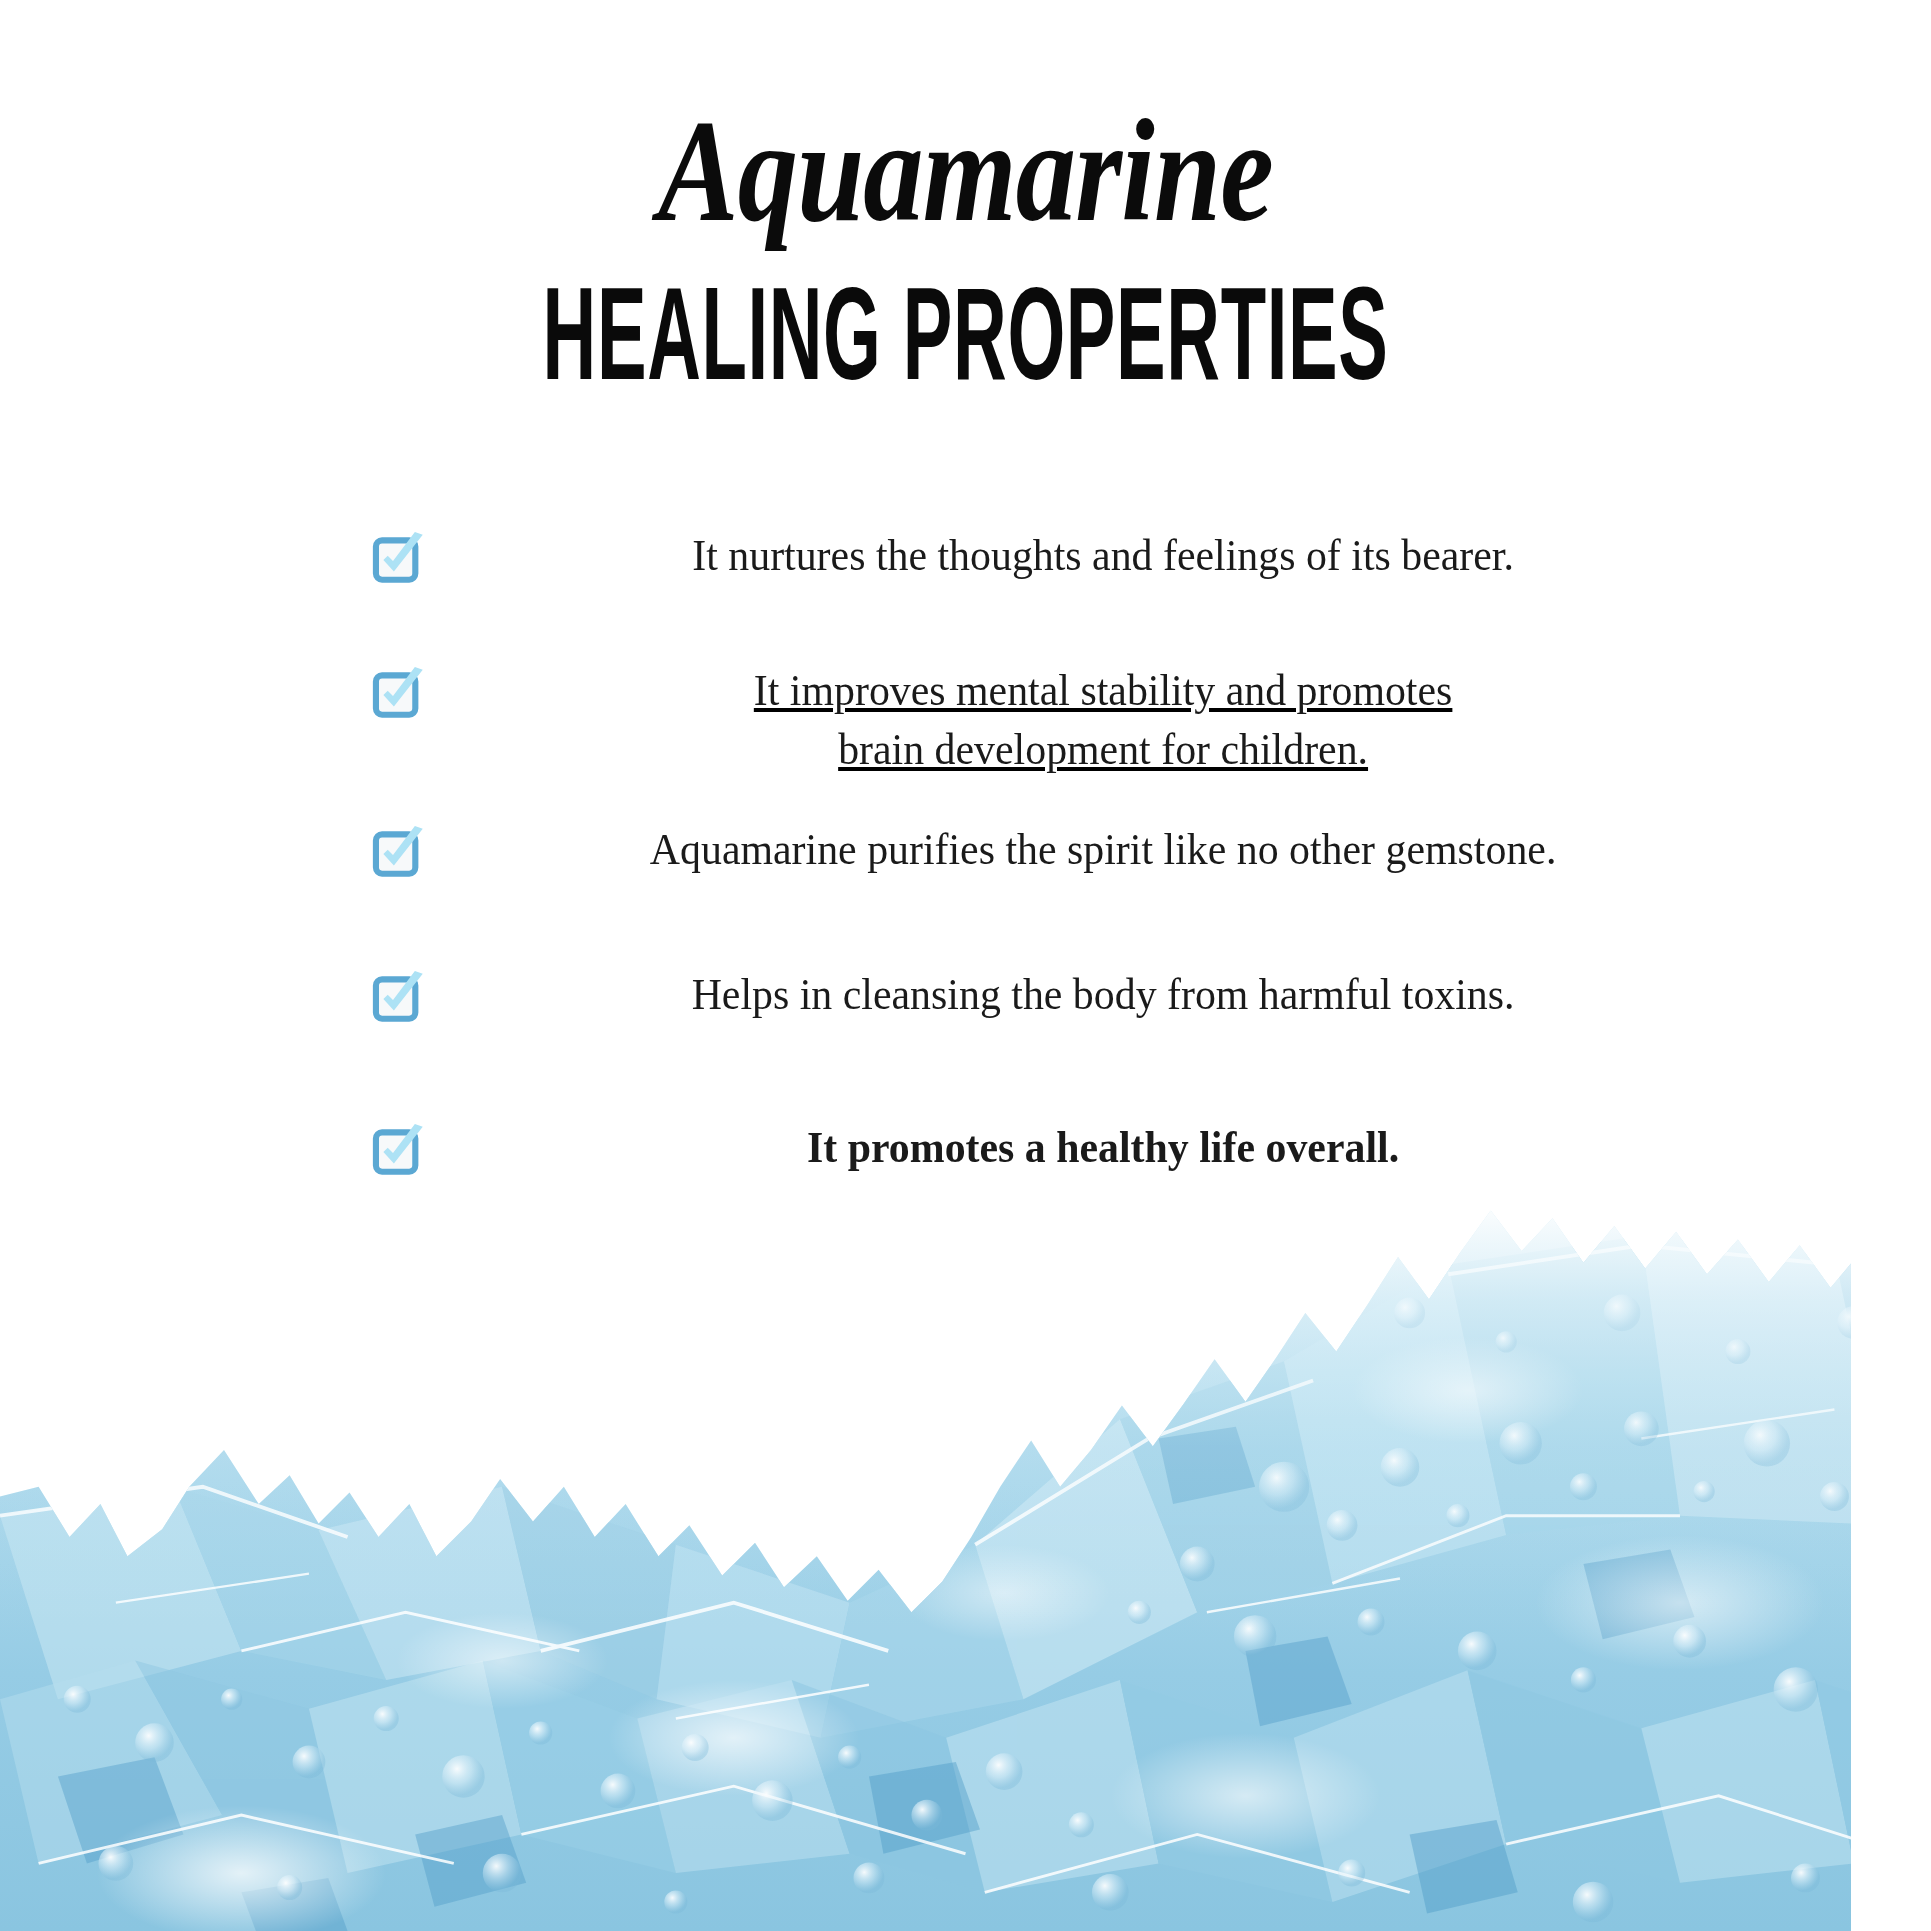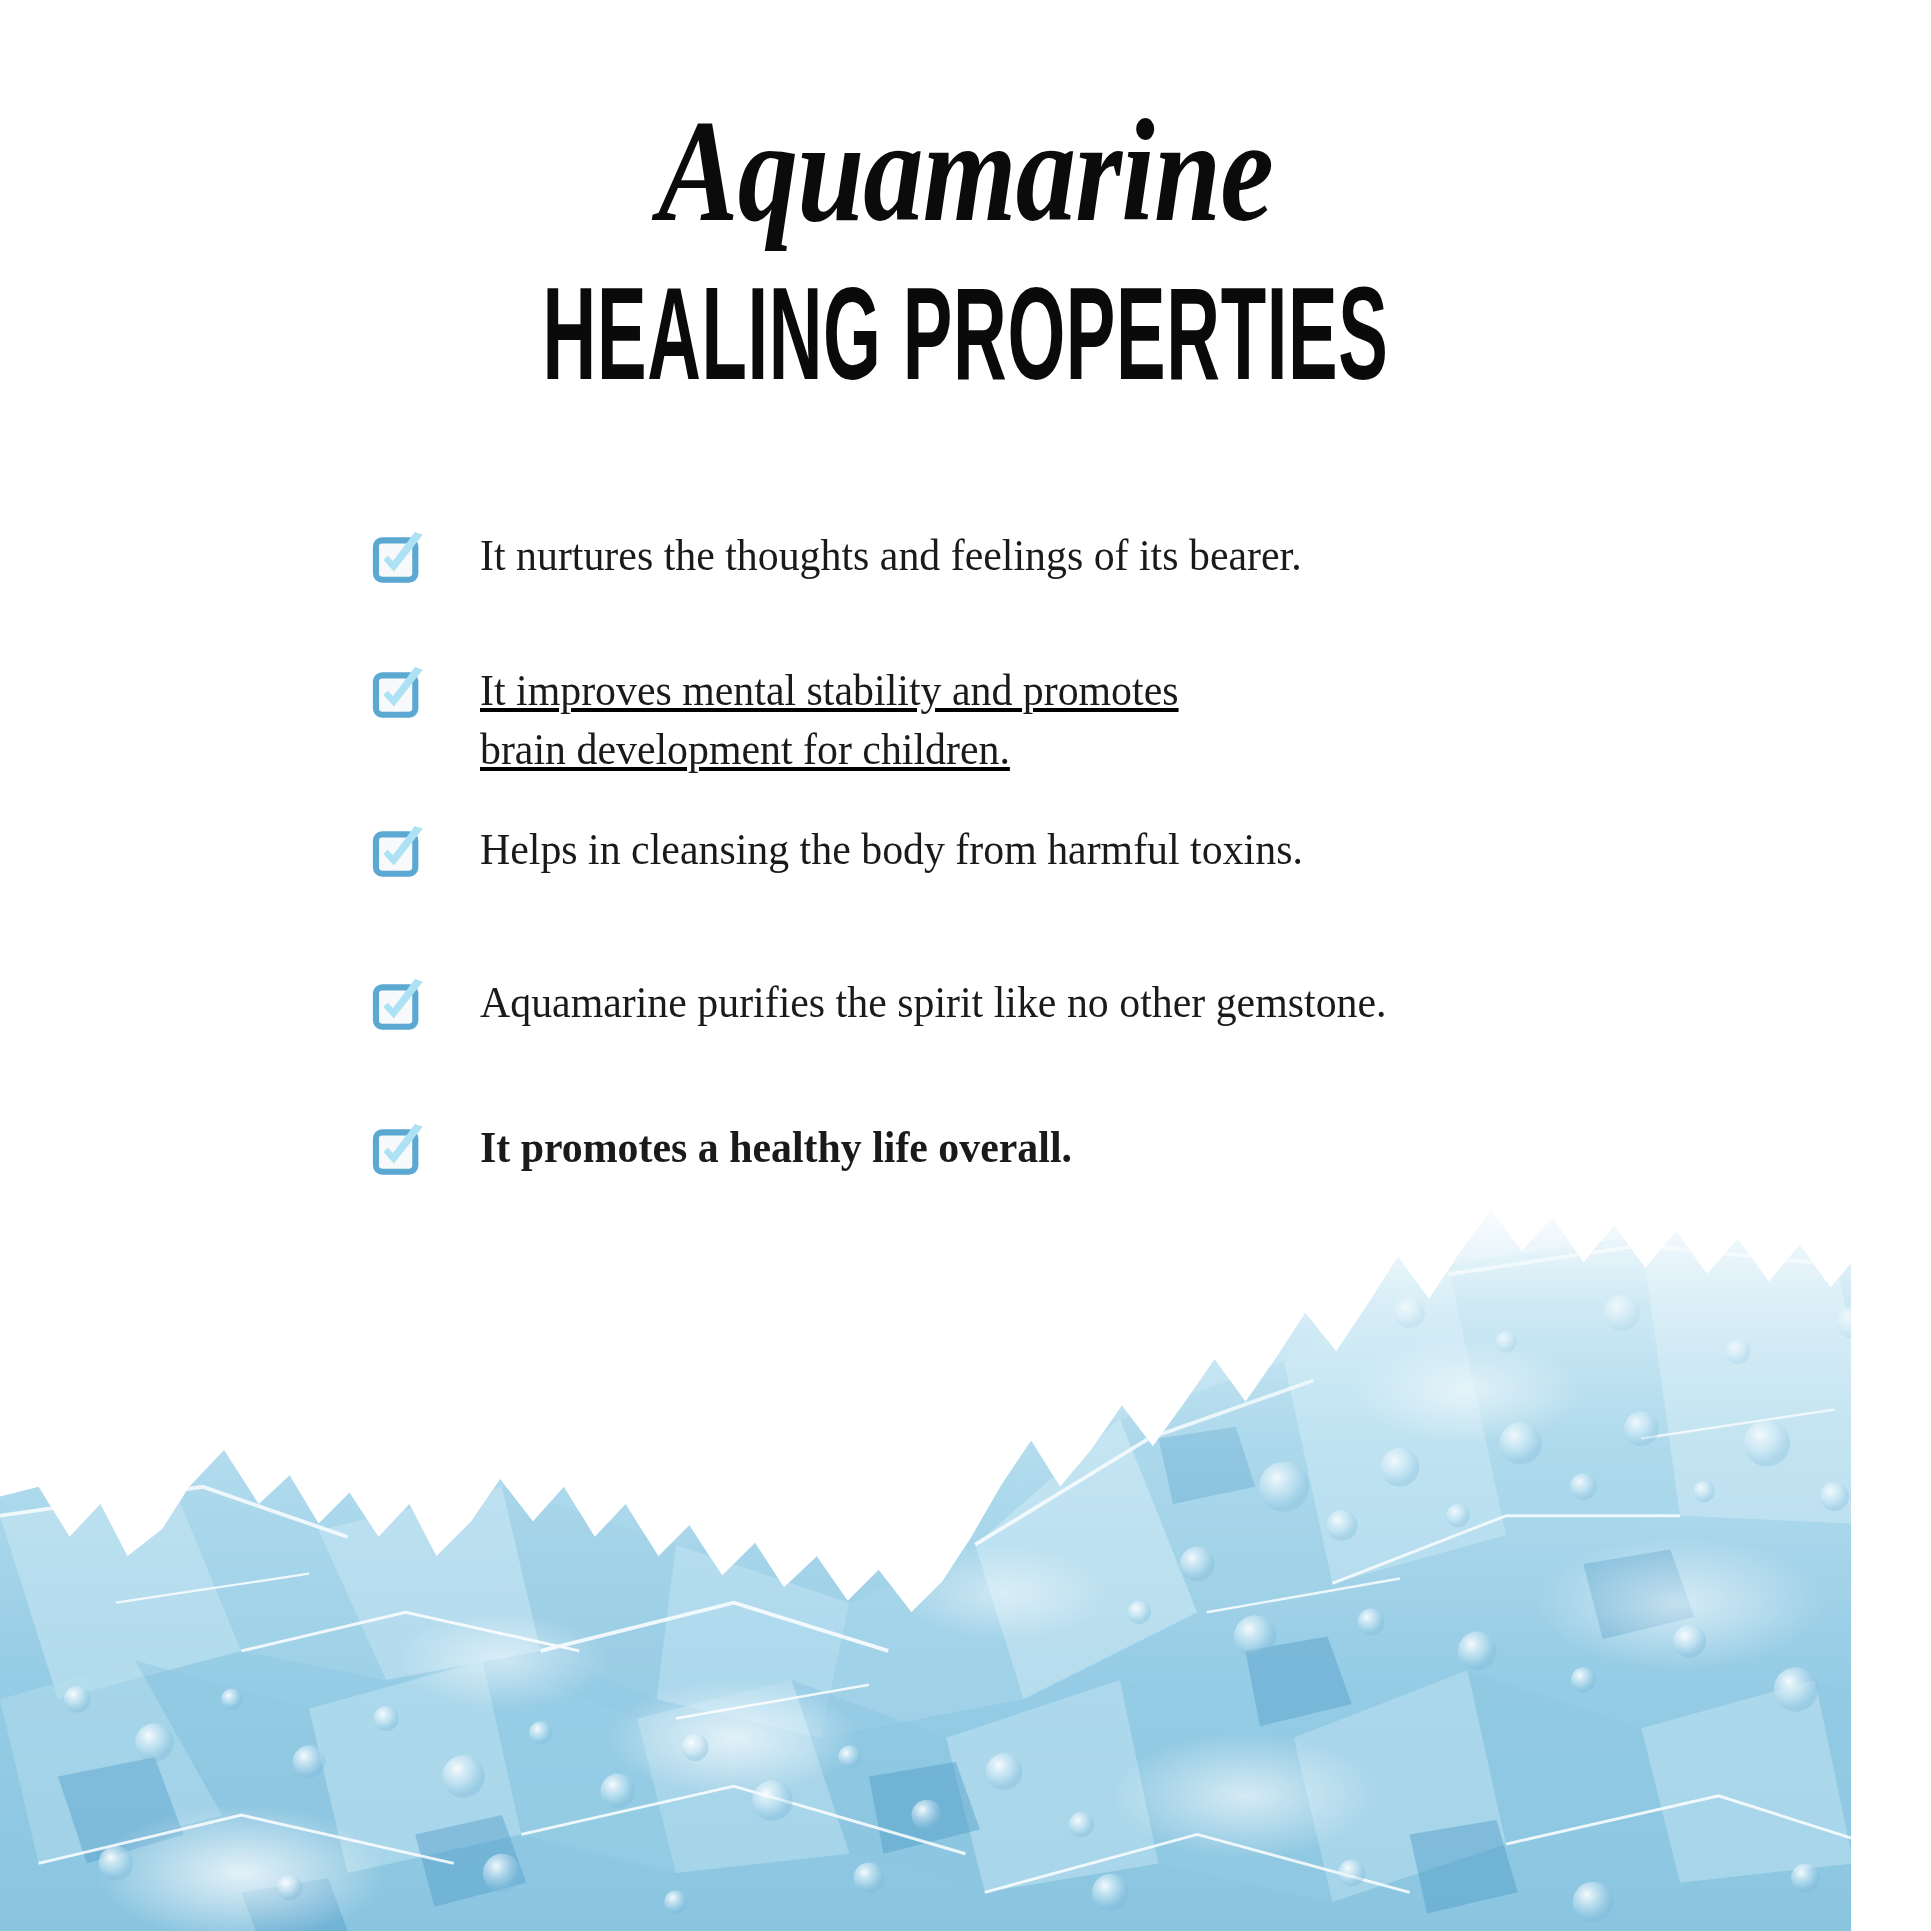--- a/index.html
+++ b/index.html
@@ -53,20 +53,21 @@
     transform-origin: 50% 50%;
     white-space: nowrap;
   }
 
   
   #checklist {
     position: absolute;
     left: 372px;
     top: 526px;
     width: 1448px;
+    text-align: center;
   }
   .check-item {
     position: relative;
     display: block;
     margin: 0 0 60px 0;
     min-height: 60px;
   }
   .check-item:last-child { margin-bottom: 0; font-weight: bold; }
 
   .cb {
@@ -131,38 +132,38 @@
       <span class="cb">
         <svg viewBox="0 0 64 64" xmlns="http://www.w3.org/2000/svg" aria-hidden="true">
           <rect x="4.5" y="9.5" width="45" height="45" rx="7" ry="7" fill="#f7f9fa" stroke="#5ba8d3" stroke-width="7"></rect>
           <path d="M13 32 L25 45 L58 3 L49 0 L24 33 L18 27 Z" fill="#ade2f5"></path>
         </svg>
       </span>
       <span class="ci-text">It improves mental stability and promotes
 brain development for children.</span>
     </div>
 
+    <div class="check-item i2">
+      <span class="cb">
+        <svg viewBox="0 0 64 64" xmlns="http://www.w3.org/2000/svg" aria-hidden="true">
+          <rect x="4.5" y="9.5" width="45" height="45" rx="7" ry="7" fill="#f7f9fa" stroke="#5ba8d3" stroke-width="7"></rect>
+          <path d="M13 32 L25 45 L58 3 L49 0 L24 33 L18 27 Z" fill="#ade2f5"></path>
+        </svg>
+      </span>
+      <span class="ci-text">Aquamarine purifies the spirit like no other gemstone.</span>
+    </div>
+
     <div class="check-item i3">
       <span class="cb">
         <svg viewBox="0 0 64 64" xmlns="http://www.w3.org/2000/svg" aria-hidden="true">
           <rect x="4.5" y="9.5" width="45" height="45" rx="7" ry="7" fill="#f7f9fa" stroke="#5ba8d3" stroke-width="7"></rect>
           <path d="M13 32 L25 45 L58 3 L49 0 L24 33 L18 27 Z" fill="#ade2f5"></path>
         </svg>
       </span>
       <span class="ci-text">Helps in cleansing the body from harmful toxins.</span>
-    </div>
-
-    <div class="check-item i2">
-      <span class="cb">
-        <svg viewBox="0 0 64 64" xmlns="http://www.w3.org/2000/svg" aria-hidden="true">
-          <rect x="4.5" y="9.5" width="45" height="45" rx="7" ry="7" fill="#f7f9fa" stroke="#5ba8d3" stroke-width="7"></rect>
-          <path d="M13 32 L25 45 L58 3 L49 0 L24 33 L18 27 Z" fill="#ade2f5"></path>
-        </svg>
-      </span>
-      <span class="ci-text">Aquamarine purifies the spirit like no other gemstone.</span>
     </div>
 
     <div class="check-item i4">
       <span class="cb">
         <svg viewBox="0 0 64 64" xmlns="http://www.w3.org/2000/svg" aria-hidden="true">
           <rect x="4.5" y="9.5" width="45" height="45" rx="7" ry="7" fill="#f7f9fa" stroke="#5ba8d3" stroke-width="7"></rect>
           <path d="M13 32 L25 45 L58 3 L49 0 L24 33 L18 27 Z" fill="#ade2f5"></path>
         </svg>
       </span>
       <span class="ci-text">It promotes a healthy life overall.</span>

